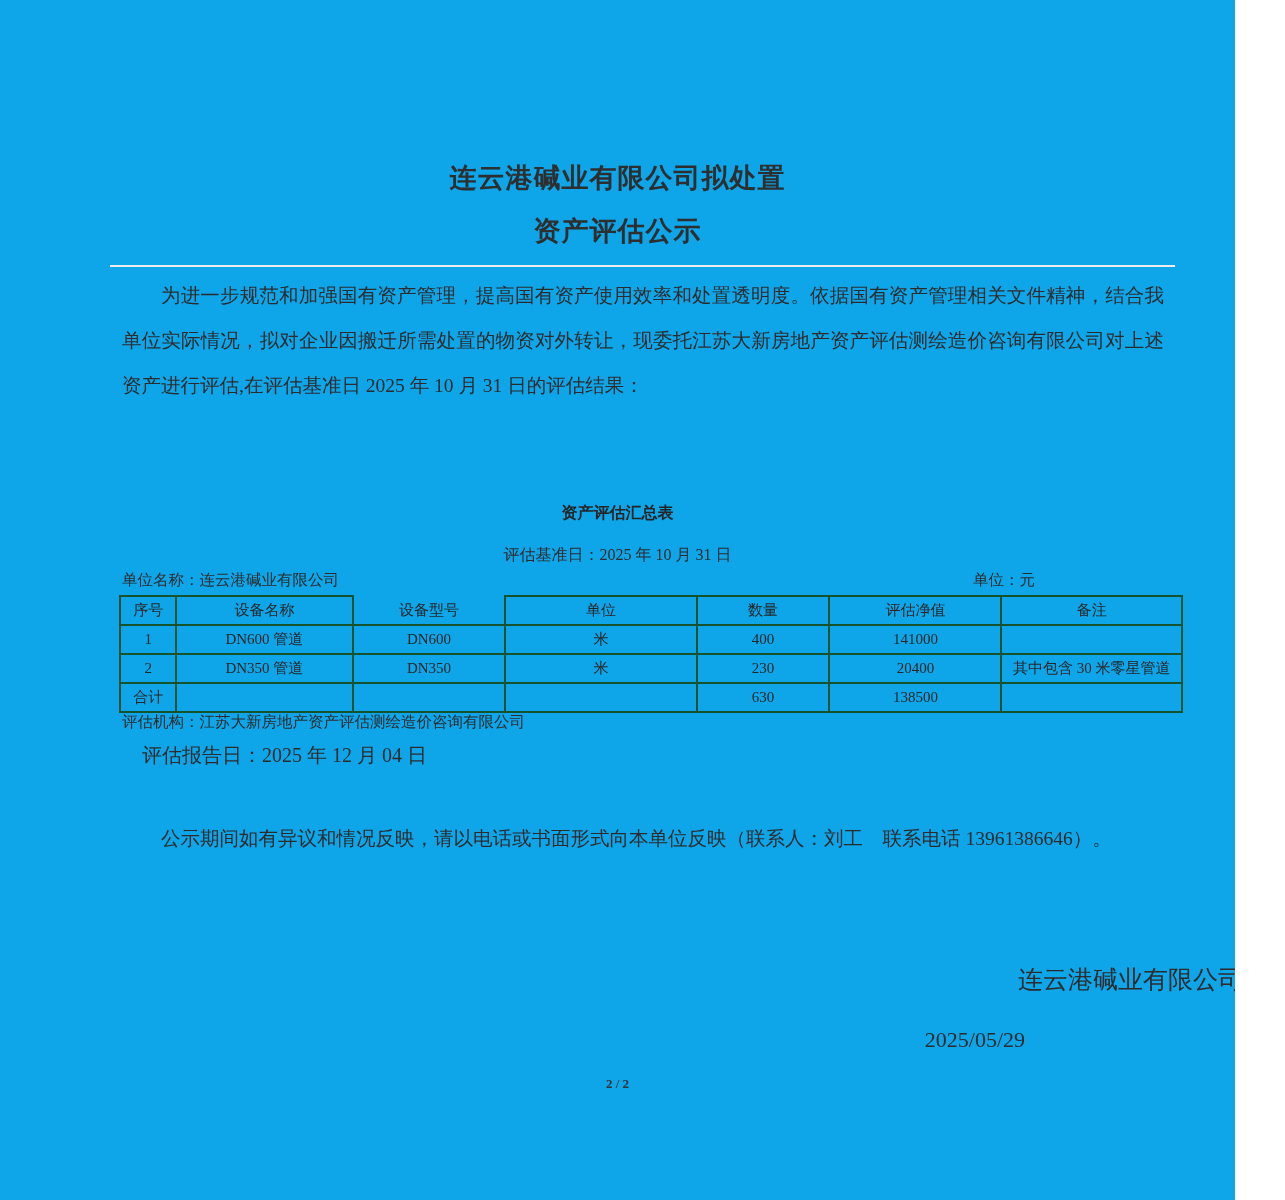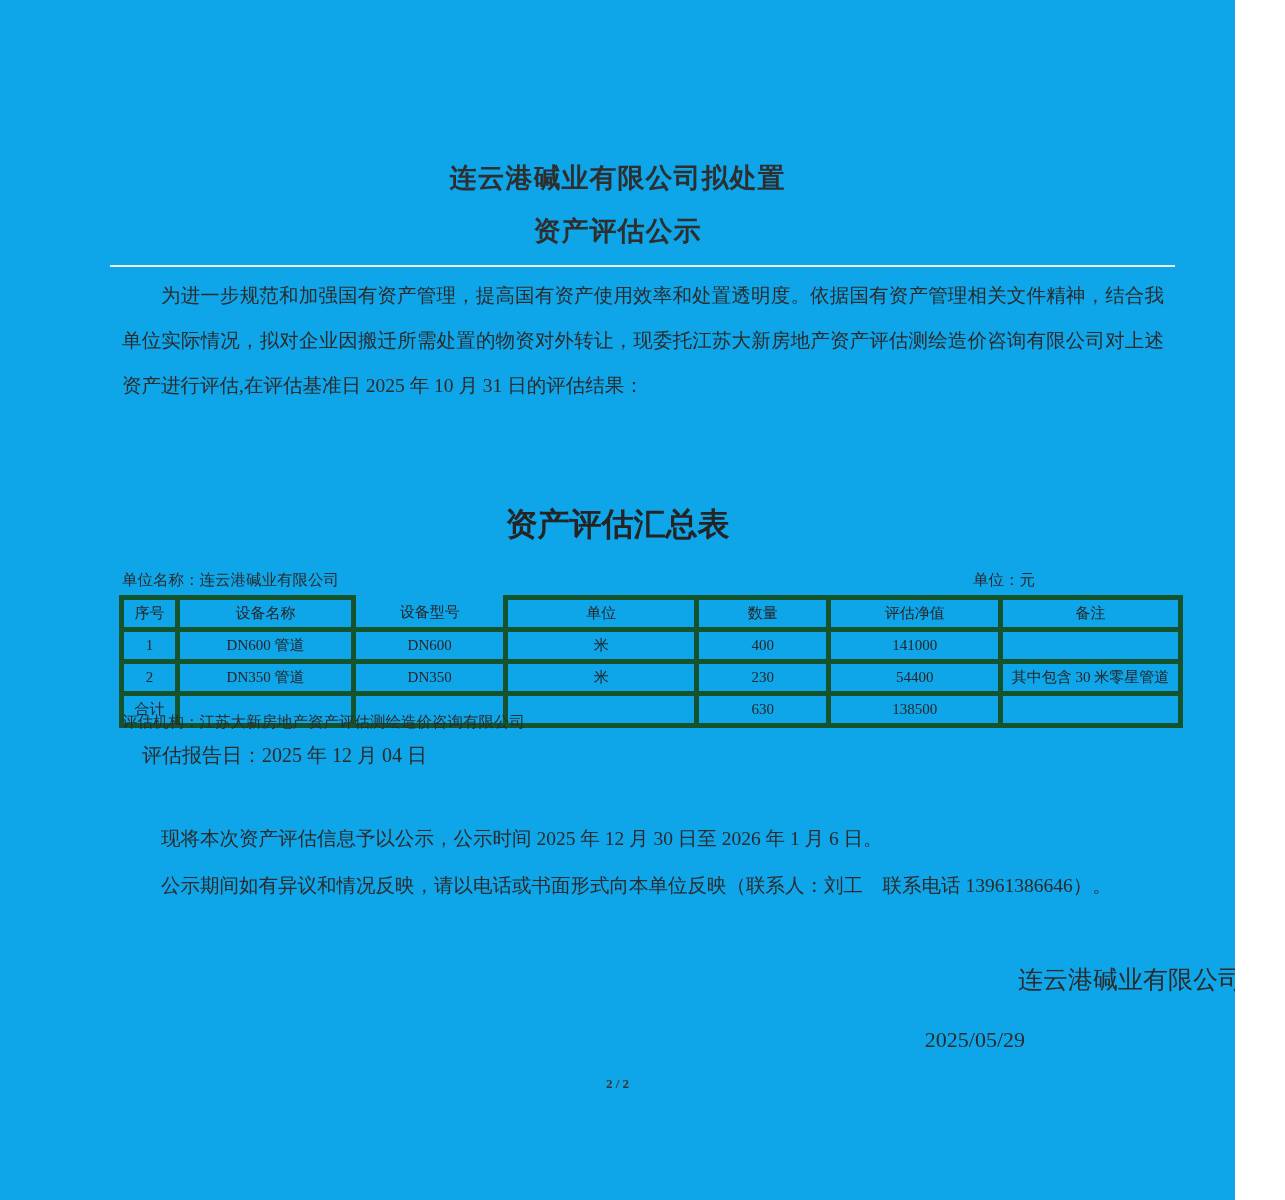--- a/index.html
+++ b/index.html
@@ -53,21 +53,21 @@
     color: #2b2b2b;
   }
 
   
   .table-title {
     position: absolute;
     top: 503px;
     left: 0;
     width: 100%;
     text-align: center;
-    font-size: 32px;
+    font-size: 16px;
     font-weight: 700;
     color: #242424;
   }
   .base-date {
     position: absolute;
     top: 545px;
     left: 0;
     width: 100%;
     text-align: center;
     font-size: 16px;
@@ -89,21 +89,21 @@
     position: absolute;
     top: 595px;
     left: 119px;
     width: 1064px;
     border-collapse: collapse;
     table-layout: fixed;
     font-size: 15px;
     color: #262626;
   }
   table.summary th, table.summary td {
-    border: 5px solid #14532d;
+    border: 2px solid #14532d;
     text-align: center;
     vertical-align: middle;
     font-weight: 400;
     height: 27px;
     padding: 0 2px;
     overflow: hidden;
     white-space: nowrap;
   }
   table.summary th.no-top { border-top: none; }
   col.c-idx   { width: 5.3%;  }
@@ -183,20 +183,21 @@
 <div class="page">
 
   <div class="doc-title line1">连云港碱业有限公司拟处置</div>
   <div class="doc-title line2">资产评估公示</div>
 
   <div class="divider"></div>
 
   <div class="intro">为进一步规范和加强国有资产管理，提高国有资产使用效率和处置透明度。依据国有资产管理相关文件精神，结合我单位实际情况，拟对企业因搬迁所需处置的物资对外转让，现委托江苏大新房地产资产评估测绘造价咨询有限公司对上述资产进行评估,在评估基准日 2025 年 10 月 31 日的评估结果：</div>
 
   <div class="table-title">资产评估汇总表</div>
+  <div class="base-date">评估基准日：2025 年 10 月 31 日</div>
 
   <div class="unit-row">
     <span>单位名称：连云港碱业有限公司</span>
     <span class="unit-right">单位：元</span>
   </div>
 
   <table class="summary">
     <colgroup>
       <col class="c-idx">
         <col class="c-name">
@@ -226,40 +227,39 @@
         <td>400</td>
         <td>141000</td>
         <td></td>
       </tr>
       <tr>
         <td>2</td>
         <td>DN350 管道</td>
         <td>DN350</td>
         <td>米</td>
         <td>230</td>
-        <td>54400</td>
+        <td>20400</td>
         <td>其中包含 30 米零星管道</td>
       </tr>
       <tr>
         <td>合计</td>
         <td></td>
         <td></td>
         <td></td>
         <td>630</td>
         <td>138500</td>
         <td></td>
       </tr>
     </tbody>
   </table>
 
   <div class="agency-line">评估机构：江苏大新房地产资产评估测绘造价咨询有限公司</div>
   <div class="report-date-line">评估报告日：2025 年 12 月 04 日</div>
 
   <div class="closing">
-    <p>现将本次资产评估信息予以公示，公示时间 2025 年 12 月 30 日至 2026 年 1 月 6 日。</p>
     <p>公示期间如有异议和情况反映，请以电话或书面形式向本单位反映（联系人：刘工　联系电话 13961386646）。</p>
   </div>
 
   <div class="sig-company">连云港碱业有限公司</div>
   <div class="sig-date">2025/05/29</div>
 
   <div class="page-number">2 / 2</div>
 
 </div>
 

